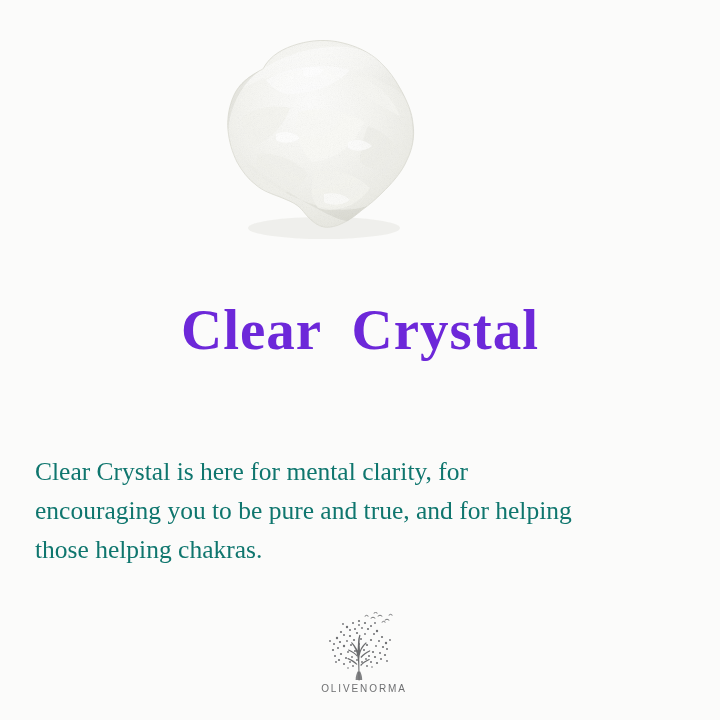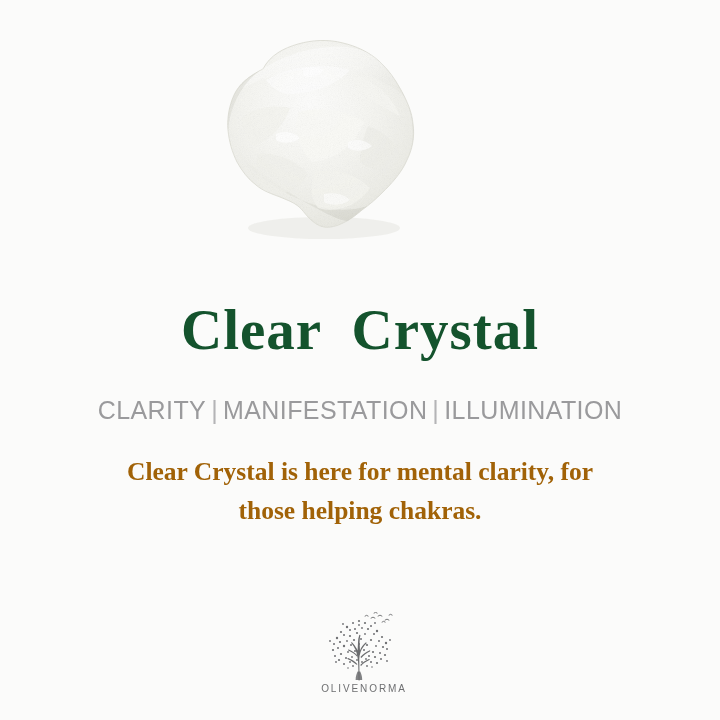--- a/index.html
+++ b/index.html
@@ -47,21 +47,21 @@
   .title {
     position: absolute;
     left: 0;
     top: 296px;
     width: 720px;
     text-align: center;
     font-family: "Liberation Serif", serif;
     font-size: 57px;
     font-weight: 700;
     letter-spacing: 1px;
-    color: #14532d;
+    color: #6d28d9;
     line-height: 1.18;
     white-space: pre;
   }
 
   
   .subtitle {
     position: absolute;
     left: 0;
     top: 395px;
     width: 720px;
@@ -79,25 +79,25 @@
     font-weight: 300;
     padding: 0 5px;
   }
 
   
   .body-copy {
     position: absolute;
     left: 35px;
     top: 452px;
     width: 650px;
-    text-align: center;
+    text-align: left;
     font-family: "Liberation Serif", serif;
     font-size: 25.5px;
-    font-weight: 700;
-    color: #a16207;
+    font-weight: 400;
+    color: #0f766e;
     line-height: 39px;
   }
   .body-copy .line {
     display: block;
     white-space: nowrap;
   }
 
   
   .brand {
     position: absolute;
@@ -208,24 +208,24 @@
           <path d="M196 70 C206 88 210 110 204 134 L210 134 C214 108 210 84 200 66 Z" fill="#dcdcd4" opacity="0.45"></path>
 
           <rect x="0" y="0" width="235" height="232" filter="url(#grain)" fill="#cfcfc6" opacity="0.5"></rect>
         </g>
       </svg>
     </div>
   </div>
 
   <div class="title">Clear  Crystal</div>
 
-  <div class="subtitle"><span>CLARITY</span><span class="sep">|</span><span>MANIFESTATION</span><span class="sep">|</span><span>ILLUMINATION</span></div>
 
   <div class="body-copy">
     <span class="line">Clear Crystal is here for mental clarity, for</span>
+    <span class="line">encouraging you to be pure and true, and for helping</span>
     <span class="line">those helping chakras.</span>
   </div>
 
   <div class="brand">
     <svg class="brand-mark" viewBox="0 0 86 70" xmlns="http://www.w3.org/2000/svg">
       <g fill="#6b6c6e">
 
         <path d="M41.6 68.5 L41.2 52 C41.0 47 40.2 42 38.4 37.6
                  C37.4 35.2 36.0 33.0 34.4 31.2
                  C33.8 30.5 34.6 29.8 35.2 30.4

